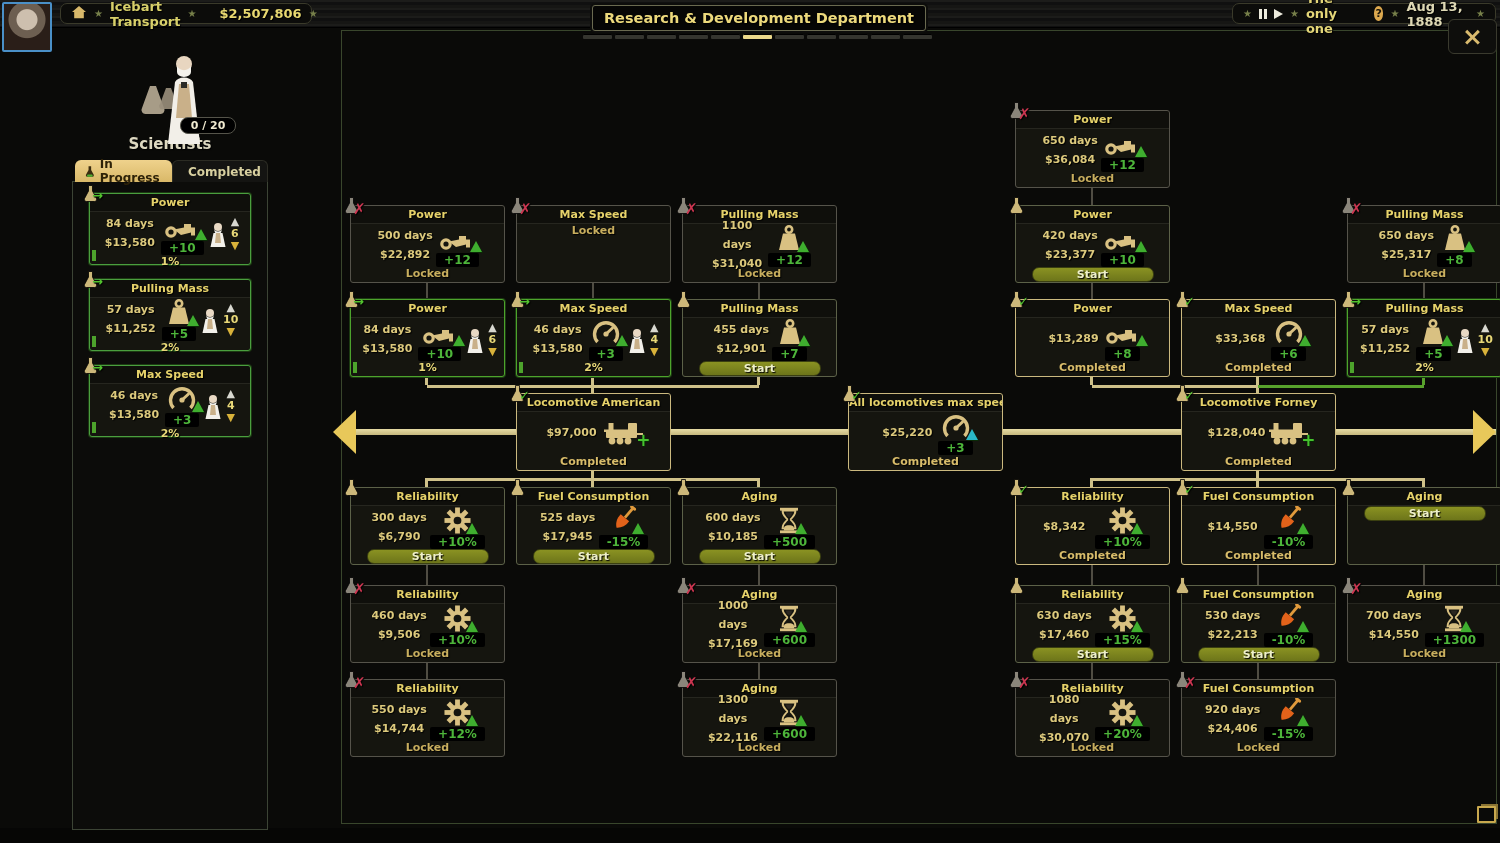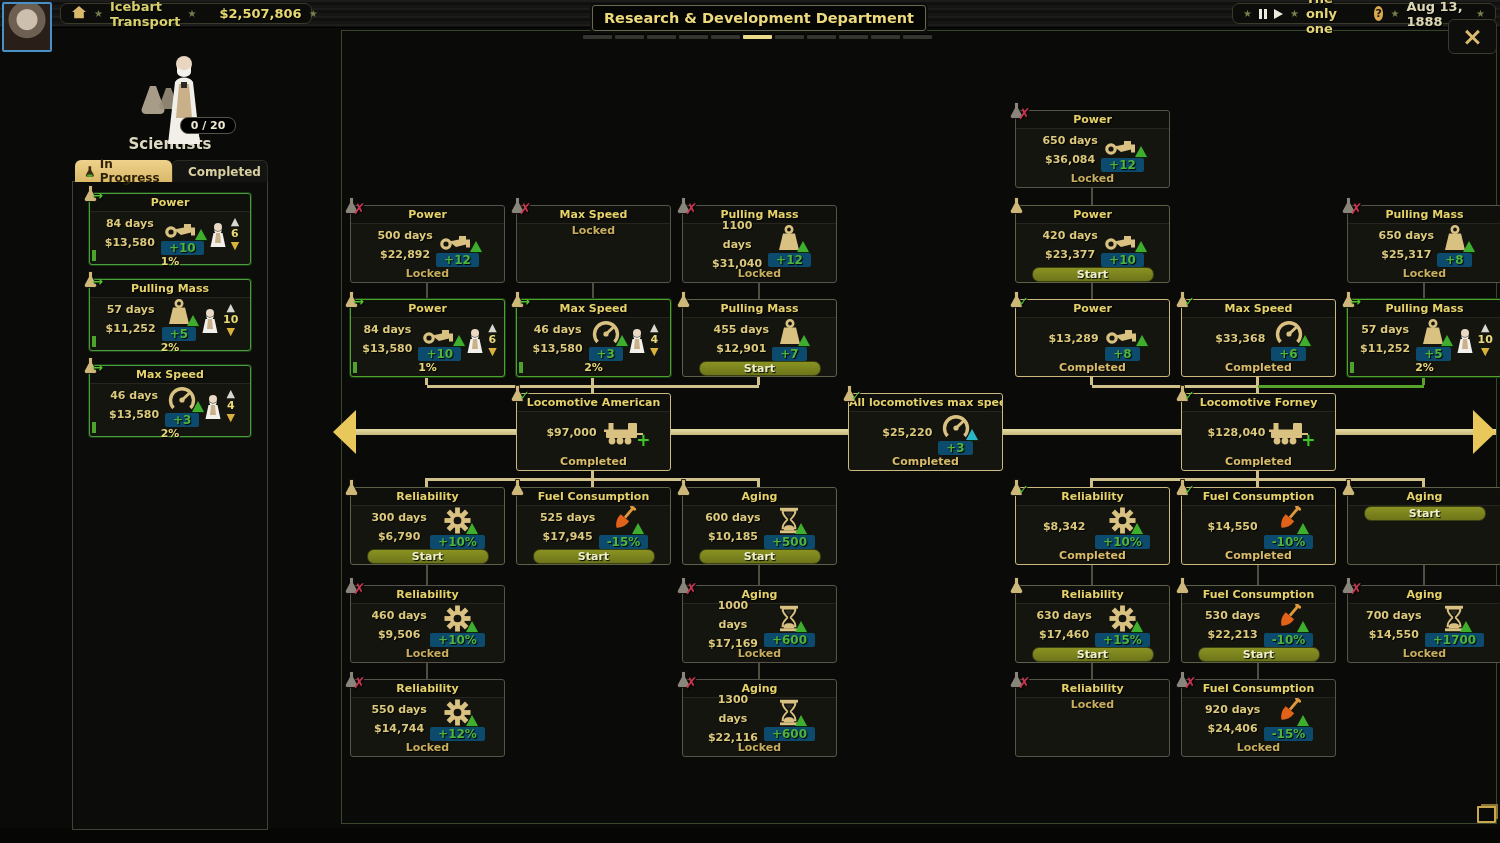--- a/index.html
+++ b/index.html
@@ -63,21 +63,21 @@
           text-shadow:1px 1px 1px #000;border-radius:2px 2px 0 0;}
   .nbody{display:flex;align-items:center;justify-content:center;height:43px;padding:0 3px;gap:2px;}
   .ncol1{width:58px;font-size:11px;font-weight:bold;color:#dcc97c;text-align:center;line-height:1.7;
          text-shadow:1px 1px 1px #000;flex-shrink:0;}
   .nmid{display:flex;flex-direction:column;align-items:center;position:relative;}
   .iconwrap{position:relative;height:27px;display:flex;align-items:flex-end;}
   .uparr{position:absolute;right:-7px;bottom:0;width:0;height:0;border-left:6px solid transparent;
          border-right:6px solid transparent;border-bottom:11px solid #3fae2f;
          filter:drop-shadow(1px 1px 0 #0a2a06);}
   .plusmark{position:absolute;right:-6px;bottom:-3px;color:#46c22e;font-size:17px;font-weight:bold;text-shadow:1px 1px 0 #062a04;}
-  .chip{background:#0c4a6e;font-size:12px;font-weight:bold;color:#4db53a;padding:0 8px;border-radius:2px;
+  .chip{background:#000000;font-size:12px;font-weight:bold;color:#4db53a;padding:0 8px;border-radius:2px;
         margin-top:1px;text-shadow:1px 1px 1px #000;white-space:nowrap;}
   .nright{display:flex;align-items:center;gap:3px;margin-left:2px;}
   .arrcol{display:flex;flex-direction:column;align-items:center;line-height:1;}
   .arrcol .up{color:#d8d8d0;font-size:11px;}
   .arrcol .cnt{color:#e8d878;font-size:11px;font-weight:bold;margin:1px 0;}
   .arrcol .dn{color:#d8b23a;font-size:11px;}
   .nstatus{height:15px;text-align:center;font-size:11px;font-weight:bold;color:#c8ae5e;text-shadow:1px 1px 1px #000;}
   .nstatus.done{color:#d8bc6a;}
   .nstatus.prog{color:#e8d878;}
   .startbtn{display:inline-block;width:120px;height:13px;line-height:13px;background:linear-gradient(#8a9222,#6d751a);
@@ -1146,34 +1146,57 @@
             <span class="iconwrap">
               <svg width="22" height="27" viewBox="0 0 22 27">
                 <rect x="2" y="0.8" width="18" height="2.8" fill="#d9c182"></rect>
                 <rect x="2" y="23.4" width="18" height="2.8" fill="#d9c182"></rect>
                 <path d="M4.5 3.6 h13 c0 4.6 -2.8 6.4 -4.7 8.4 v1 c1.9 2 4.7 3.8 4.7 8.4 h-13 c0 -4.6 2.8 -6.4 4.7 -8.4 v-1 c-1.9 -2 -4.7 -3.8 -4.7 -8.4 z" fill="none" stroke="#d9c182" stroke-width="1.8"></path>
                 <path d="M6.5 19.5 c2 -1.6 7 -1.6 9 0 l0.8 3.9 h-10.6 z" fill="#d9c182"></path>
                 <path d="M8 5.5 h6 c0 2.5 -1.6 3.6 -3 4.8 c-1.4 -1.2 -3 -2.3 -3 -4.8 z" fill="#2a2620"></path>
               </svg>
               <span class="uparr"></span>
             </span>
-        <span class="chip">+1700</span>
+        <span class="chip">+1300</span>
           </div>
 
     </div>
         <div class="nstatus">Locked</div>
       </div>
       <div class="node locked" style="left: 1015px; top: 679px;">
         <span class="cornerico">
           <svg width="15" height="19" viewBox="0 0 15 19">
             <path d="M5.5 1.5 h4 v5.5 l4 7.5 a2.2 2.2 0 0 1 -2 3 h-8 a2.2 2.2 0 0 1 -2 -3 l4 -7.5 z" fill="#8a857a" stroke="#000" stroke-width="0.8"></path>
           </svg>
           <span class="cmark red">✗</span>
         </span>
     <div class="ntitle">Reliability</div>
+    <div class="nbody">
+      <div class="ncol1">
+            <div>1080 days</div>
+            <div>$30,070</div>
+          </div>
+      <div class="nmid">
+            <span class="iconwrap">
+              <svg width="27" height="27" viewBox="0 0 28 28">
+                <g fill="#d9c182">
+                  <rect x="11.5" y="0.5" width="5" height="27"></rect>
+                  <rect x="0.5" y="11.5" width="27" height="5"></rect>
+                  <rect x="11.5" y="0.5" width="5" height="27" transform="rotate(45 14 14)"></rect>
+                  <rect x="11.5" y="0.5" width="5" height="27" transform="rotate(-45 14 14)"></rect>
+                  <circle cx="14" cy="14" r="8"></circle>
+                </g>
+                <circle cx="14" cy="14" r="4" fill="#15150f"></circle>
+              </svg>
+              <span class="uparr"></span>
+            </span>
+        <span class="chip">+20%</span>
+          </div>
+
+    </div>
         <div class="nstatus">Locked</div>
       </div>
       <div class="node locked" style="left: 1181px; top: 679px;">
         <span class="cornerico">
           <svg width="15" height="19" viewBox="0 0 15 19">
             <path d="M5.5 1.5 h4 v5.5 l4 7.5 a2.2 2.2 0 0 1 -2 3 h-8 a2.2 2.2 0 0 1 -2 -3 l4 -7.5 z" fill="#8a857a" stroke="#000" stroke-width="0.8"></path>
           </svg>
           <span class="cmark red">✗</span>
         </span>
     <div class="ntitle">Fuel Consumption</div>

